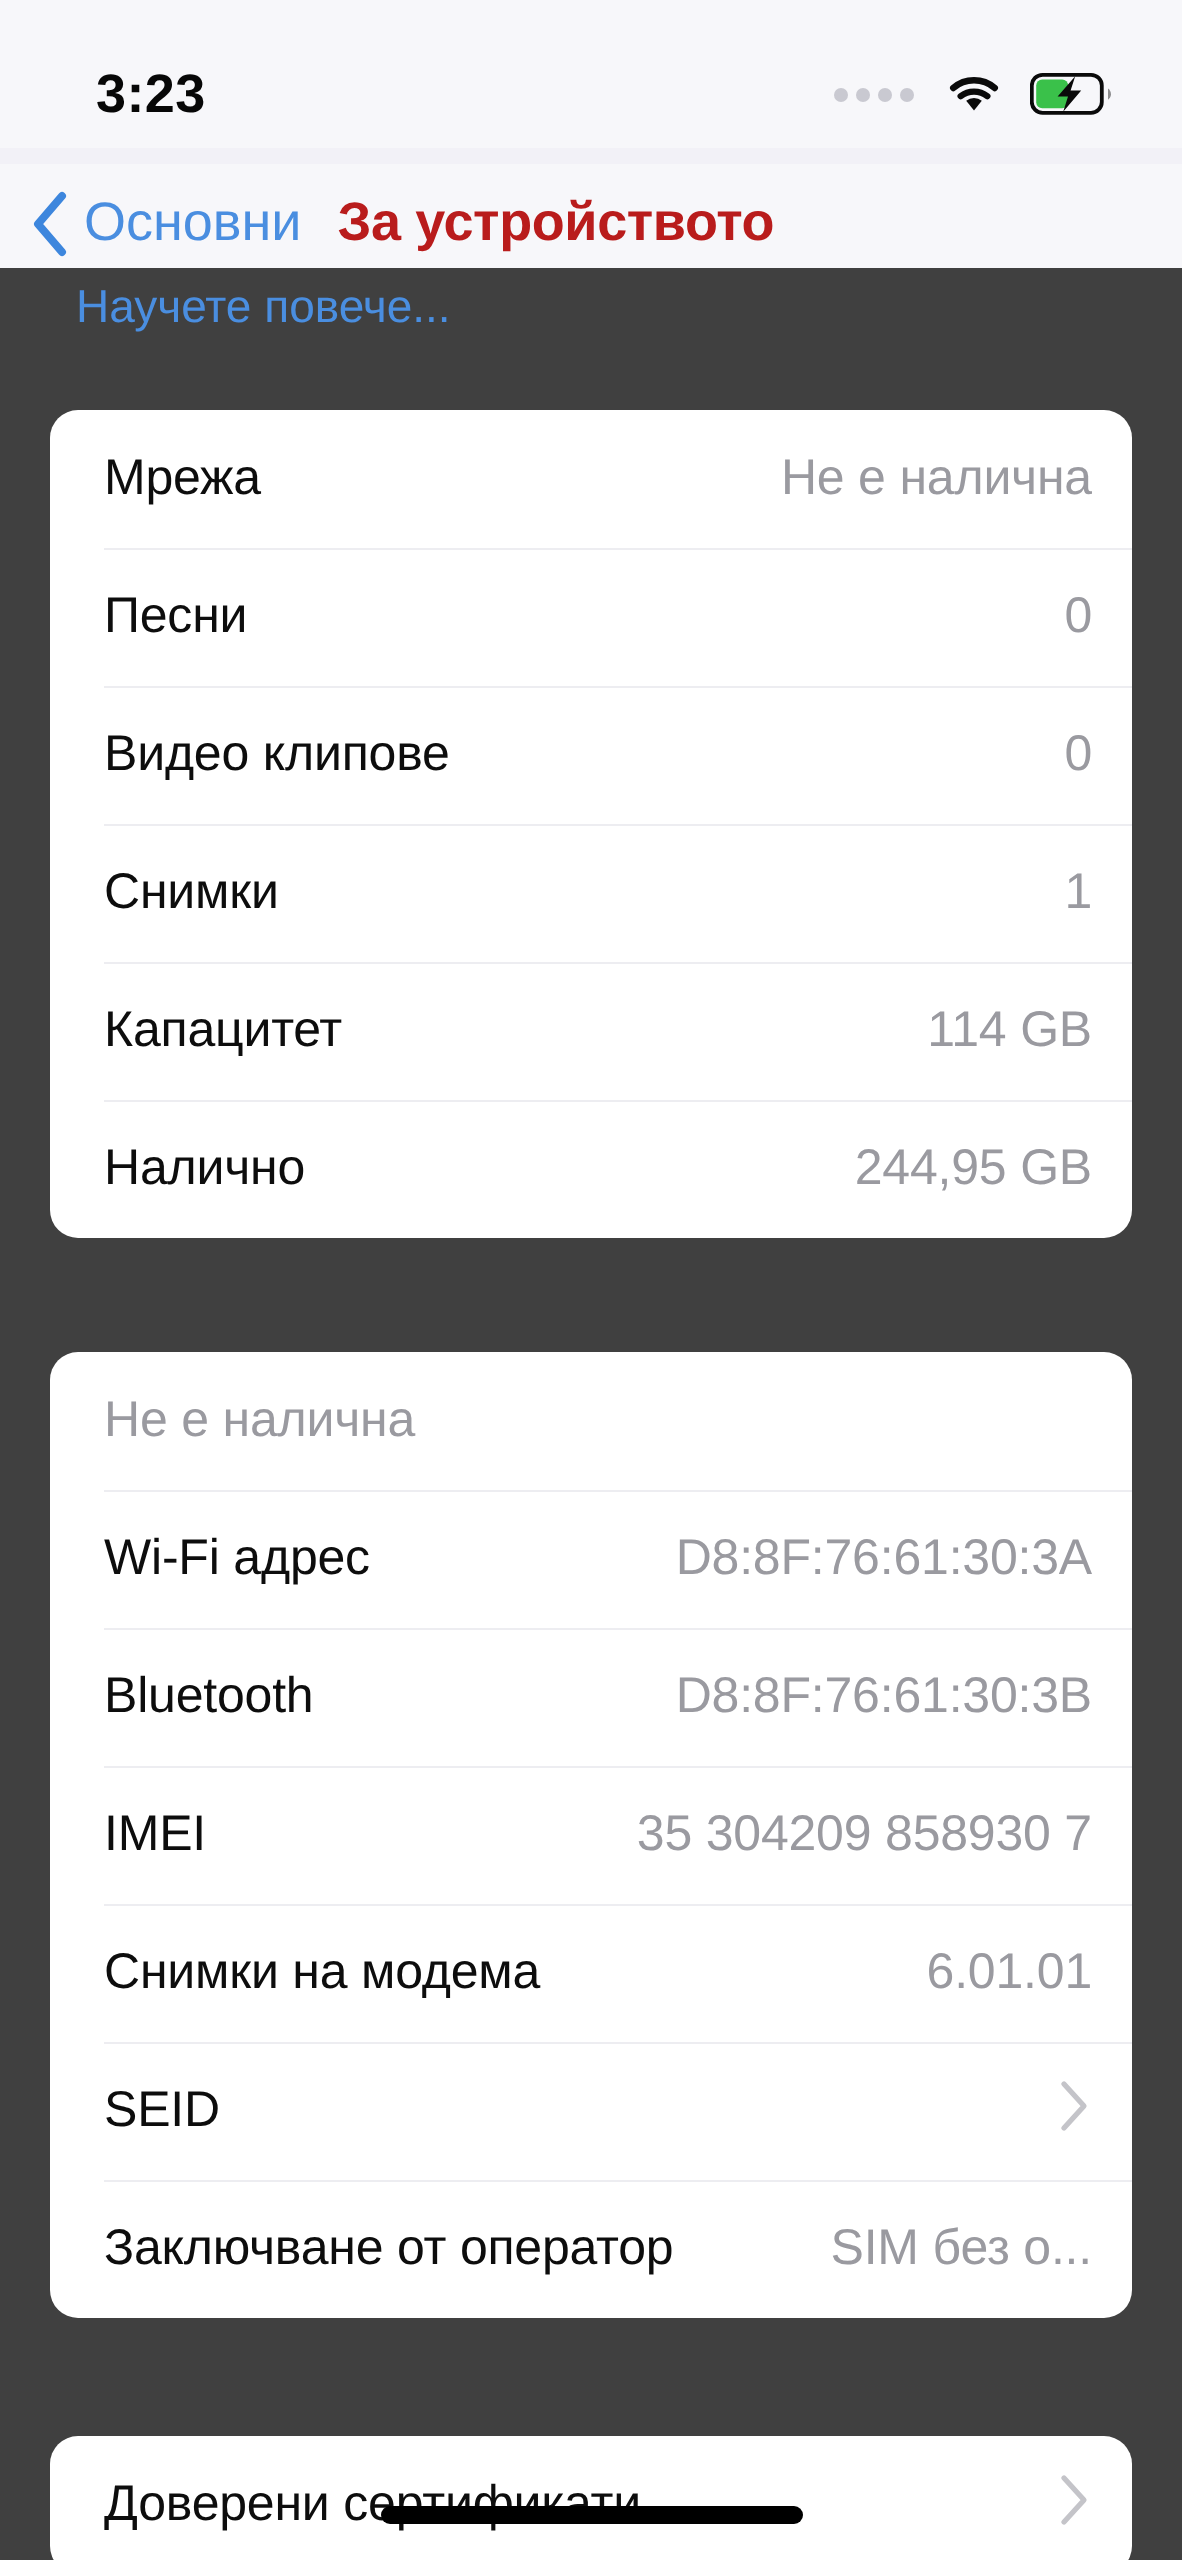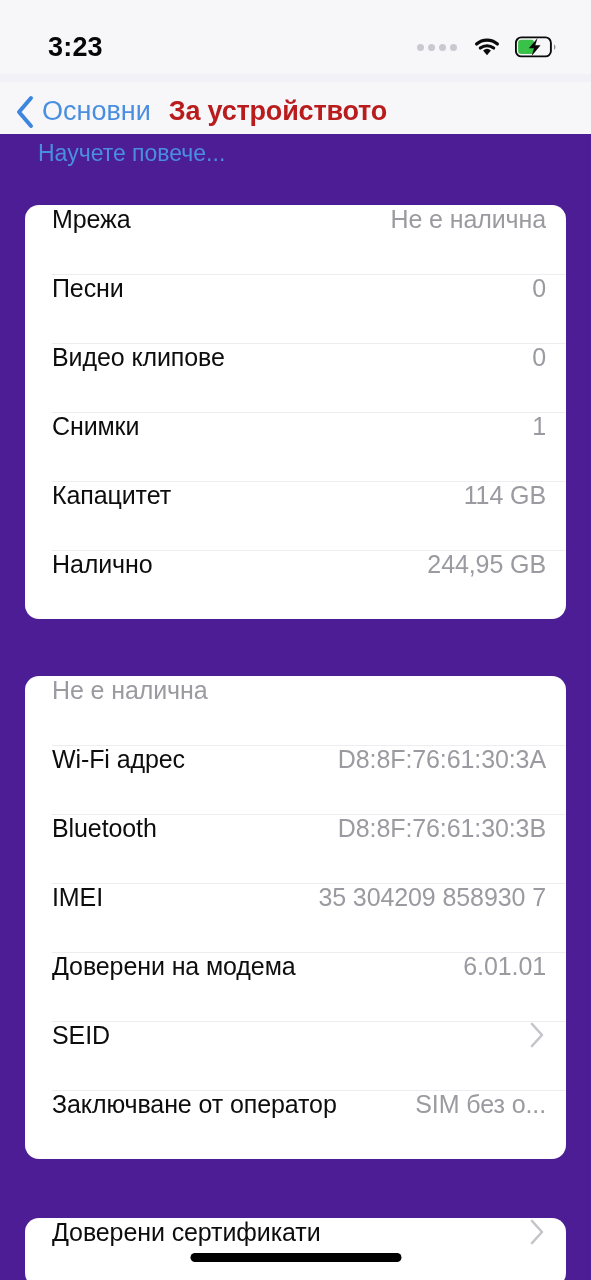--- a/index.html
+++ b/index.html
@@ -90,21 +90,21 @@
     margin-left: 18px;
     letter-spacing: -0.2px;
   }
 
   
   .content {
     position: absolute;
     top: 134px; left: 0;
     width: 591px;
     height: 1146px;
-    background: #4c1d95;
+    background: #404040;
   }
 
   .learn-more {
     position: absolute;
     top: 6px;
     left: 38px;
     font-size: 23px;
     color: #4a8ee0;
     letter-spacing: 0px;
     cursor: pointer;
@@ -119,21 +119,21 @@
     overflow: hidden;
   }
   #card-storage  { top: 71px;  }
   #card-hardware { top: 542px; }
   #card-certs    { top: 1084px; }
 
   .row {
     position: relative;
     height: 69px;
     display: flex;
-    align-items: flex-start;
+    align-items: center;
     justify-content: space-between;
     padding: 0 20px 0 27px;
     box-sizing: border-box;
     gap: 36px;
   }
   .row + .row::before {
     content: "";
     position: absolute;
     top: 0;
     left: 27px;
@@ -251,21 +251,21 @@
       </div>
       <div class="row">
         <div class="row-label">Bluetooth</div>
         <div class="row-value">D8:8F:76:61:30:3B</div>
       </div>
       <div class="row">
         <div class="row-label">IMEI</div>
         <div class="row-value">35 304209 858930 7</div>
       </div>
       <div class="row">
-        <div class="row-label">Доверени на модема</div>
+        <div class="row-label">Снимки на модема</div>
         <div class="row-value">6.01.01</div>
       </div>
       <div class="row">
         <div class="row-label">SEID</div>
         <span><svg width="17" height="28" viewBox="0 0 17 28">
             <path d="M3 3 L13 14 L3 25" stroke="#c4c4c9" stroke-width="2.6" fill="none" stroke-linecap="round" stroke-linejoin="round"></path>
           </svg></span>
       </div>
       <div class="row">
         <div class="row-label">Заключване от оператор</div>

